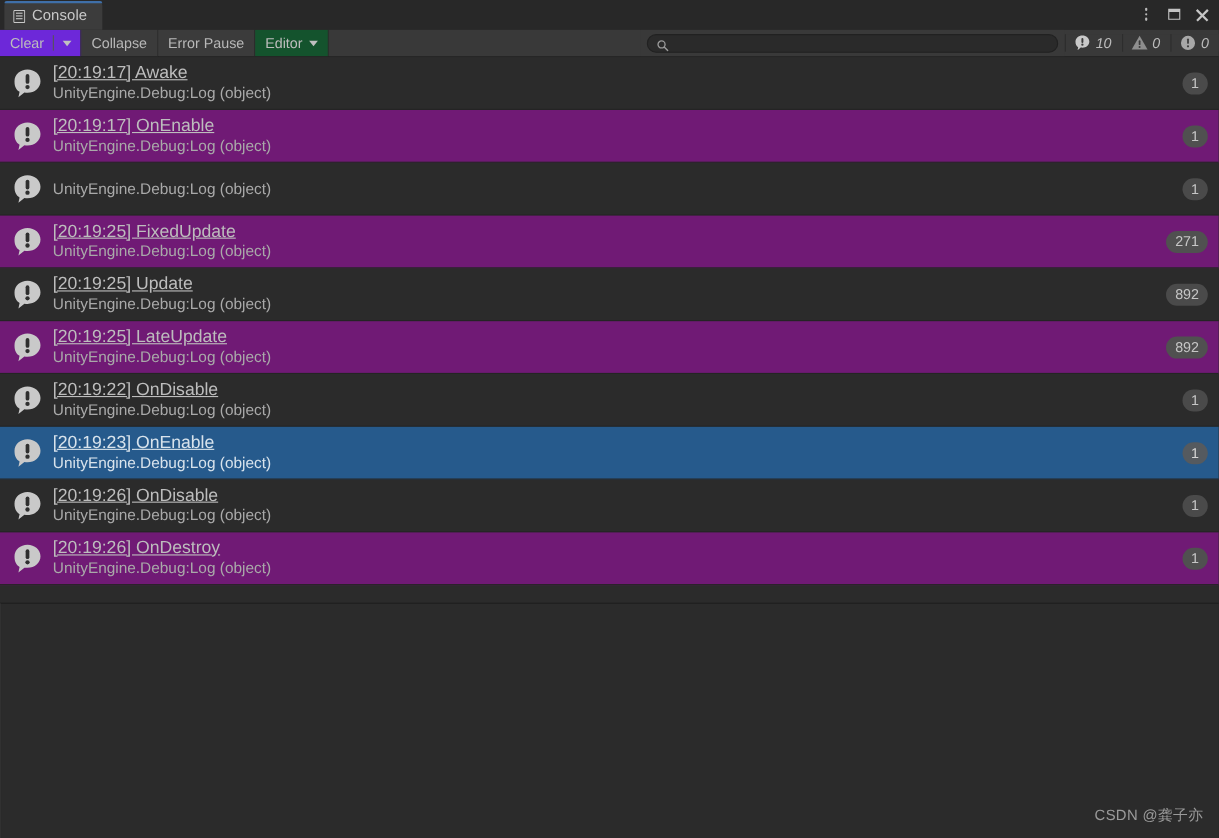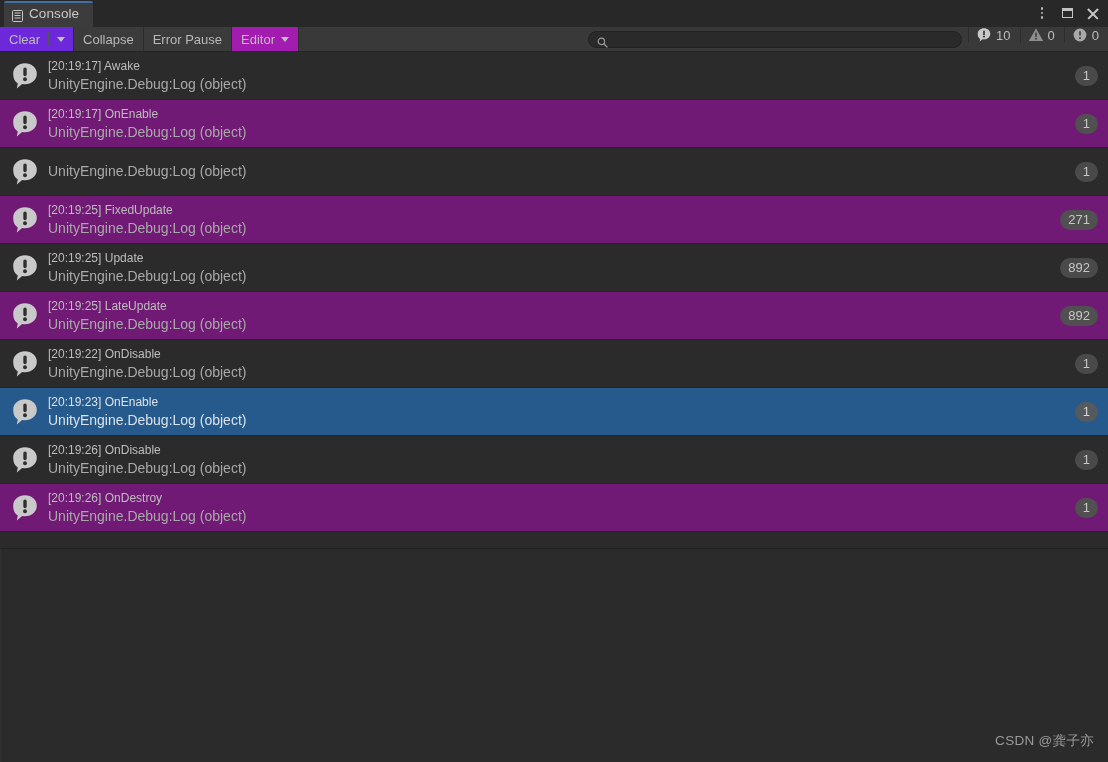--- a/index.html
+++ b/index.html
@@ -171,21 +171,21 @@
     border-right: 4.5px solid transparent;
     border-top: 5px solid #c0c0c0;
   }
   .tb-dropdown {
     display: flex;
     align-items: center;
     gap: 6px;
     padding: 0 9px;
     font-size: 13px;
     color: #bdbdbd;
-    background: #a21caf;
+    background: #14532d;
     border-right: 1px solid #2c2c2c;
     line-height: 1;
   }
   .tb-spacer { flex: 1 1 auto; background: #393939; }
 
   .search-wrap {
     display: flex;
     align-items: center;
     padding: 0 6px;
     background: #393939;
@@ -211,21 +211,22 @@
     border: 0;
     outline: none;
     color: #c4c4c4;
     font-size: 11.5px;
     font-family: "Liberation Sans", sans-serif;
     padding: 0 0 0 5px;
   }
 
   .counters {
     display: flex;
-    align-items: flex-start;
+    align-items: center;
+    font-style: italic;
   }
   .counter {
     display: flex;
     align-items: center;
     gap: 4px;
     padding: 0 9px 0 7px;
     background: #393939;
     border-left: 1px solid #2d2d2d;
     font-size: 13px;
     color: #bcbcbc;
@@ -264,26 +265,27 @@
   }
   .row-text {
     flex: 1 1 auto;
     min-width: 0;
     display: flex;
     flex-direction: column;
     justify-content: center;
     gap: 1px;
   }
   .row-line1 {
-    font-size: 12px;
+    font-size: 16px;
     color: #bdbdbd;
     line-height: 17px;
     white-space: nowrap;
     overflow: hidden;
     text-overflow: ellipsis;
+    text-decoration: underline;
   }
   .row-line2 {
     font-size: 14px;
     color: #a9a9a9;
     line-height: 17px;
     white-space: nowrap;
     overflow: hidden;
     text-overflow: ellipsis;
   }
   .logrow.selected .row-line1,

